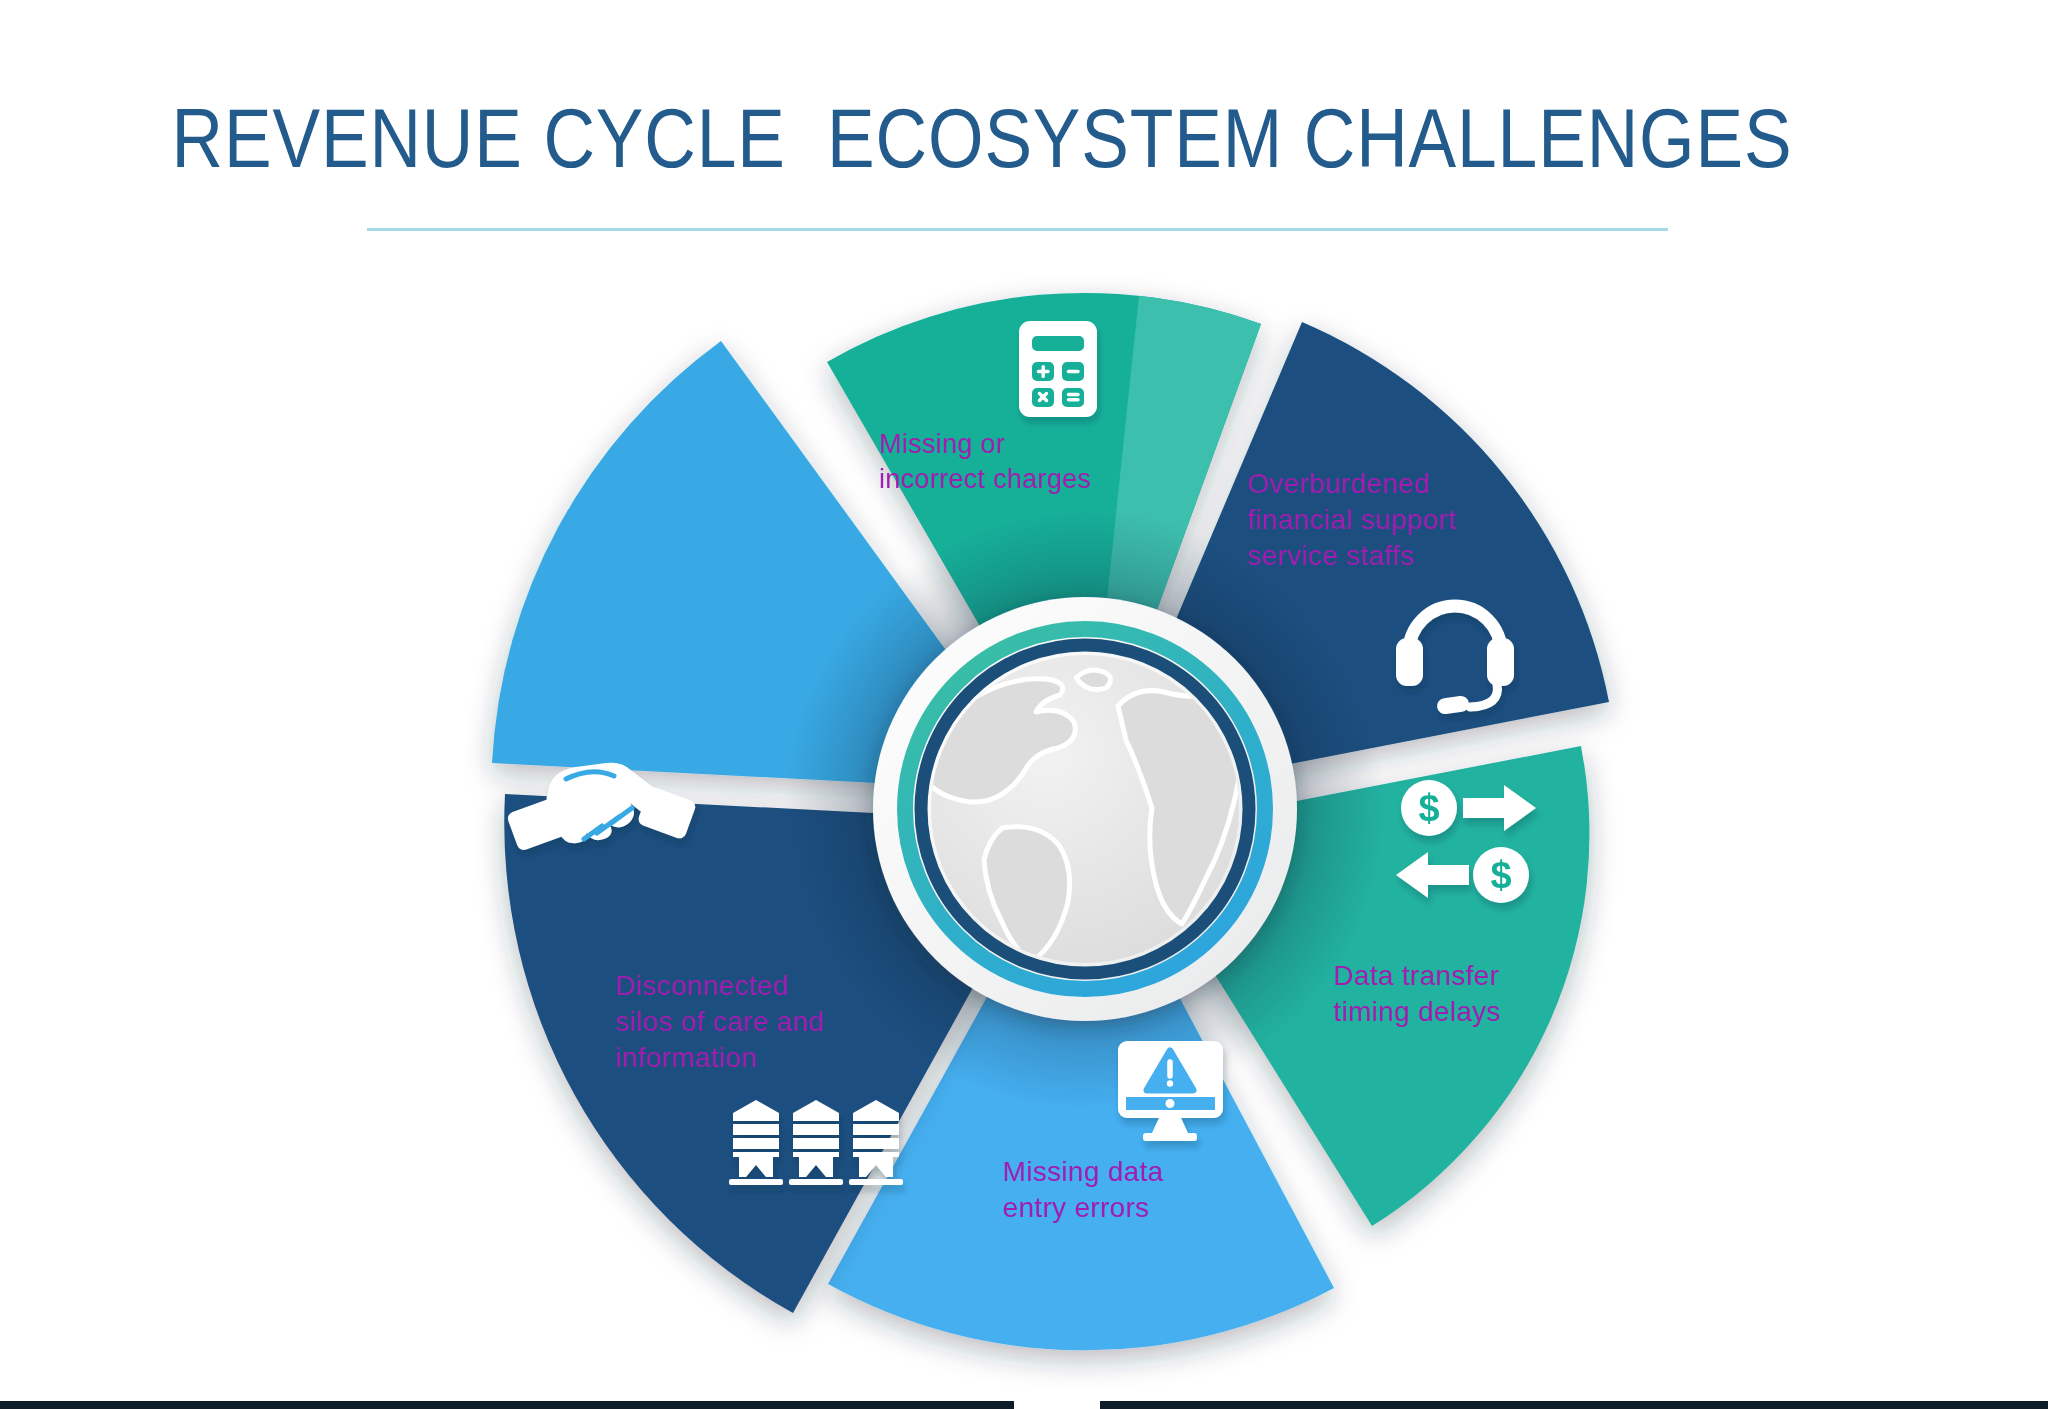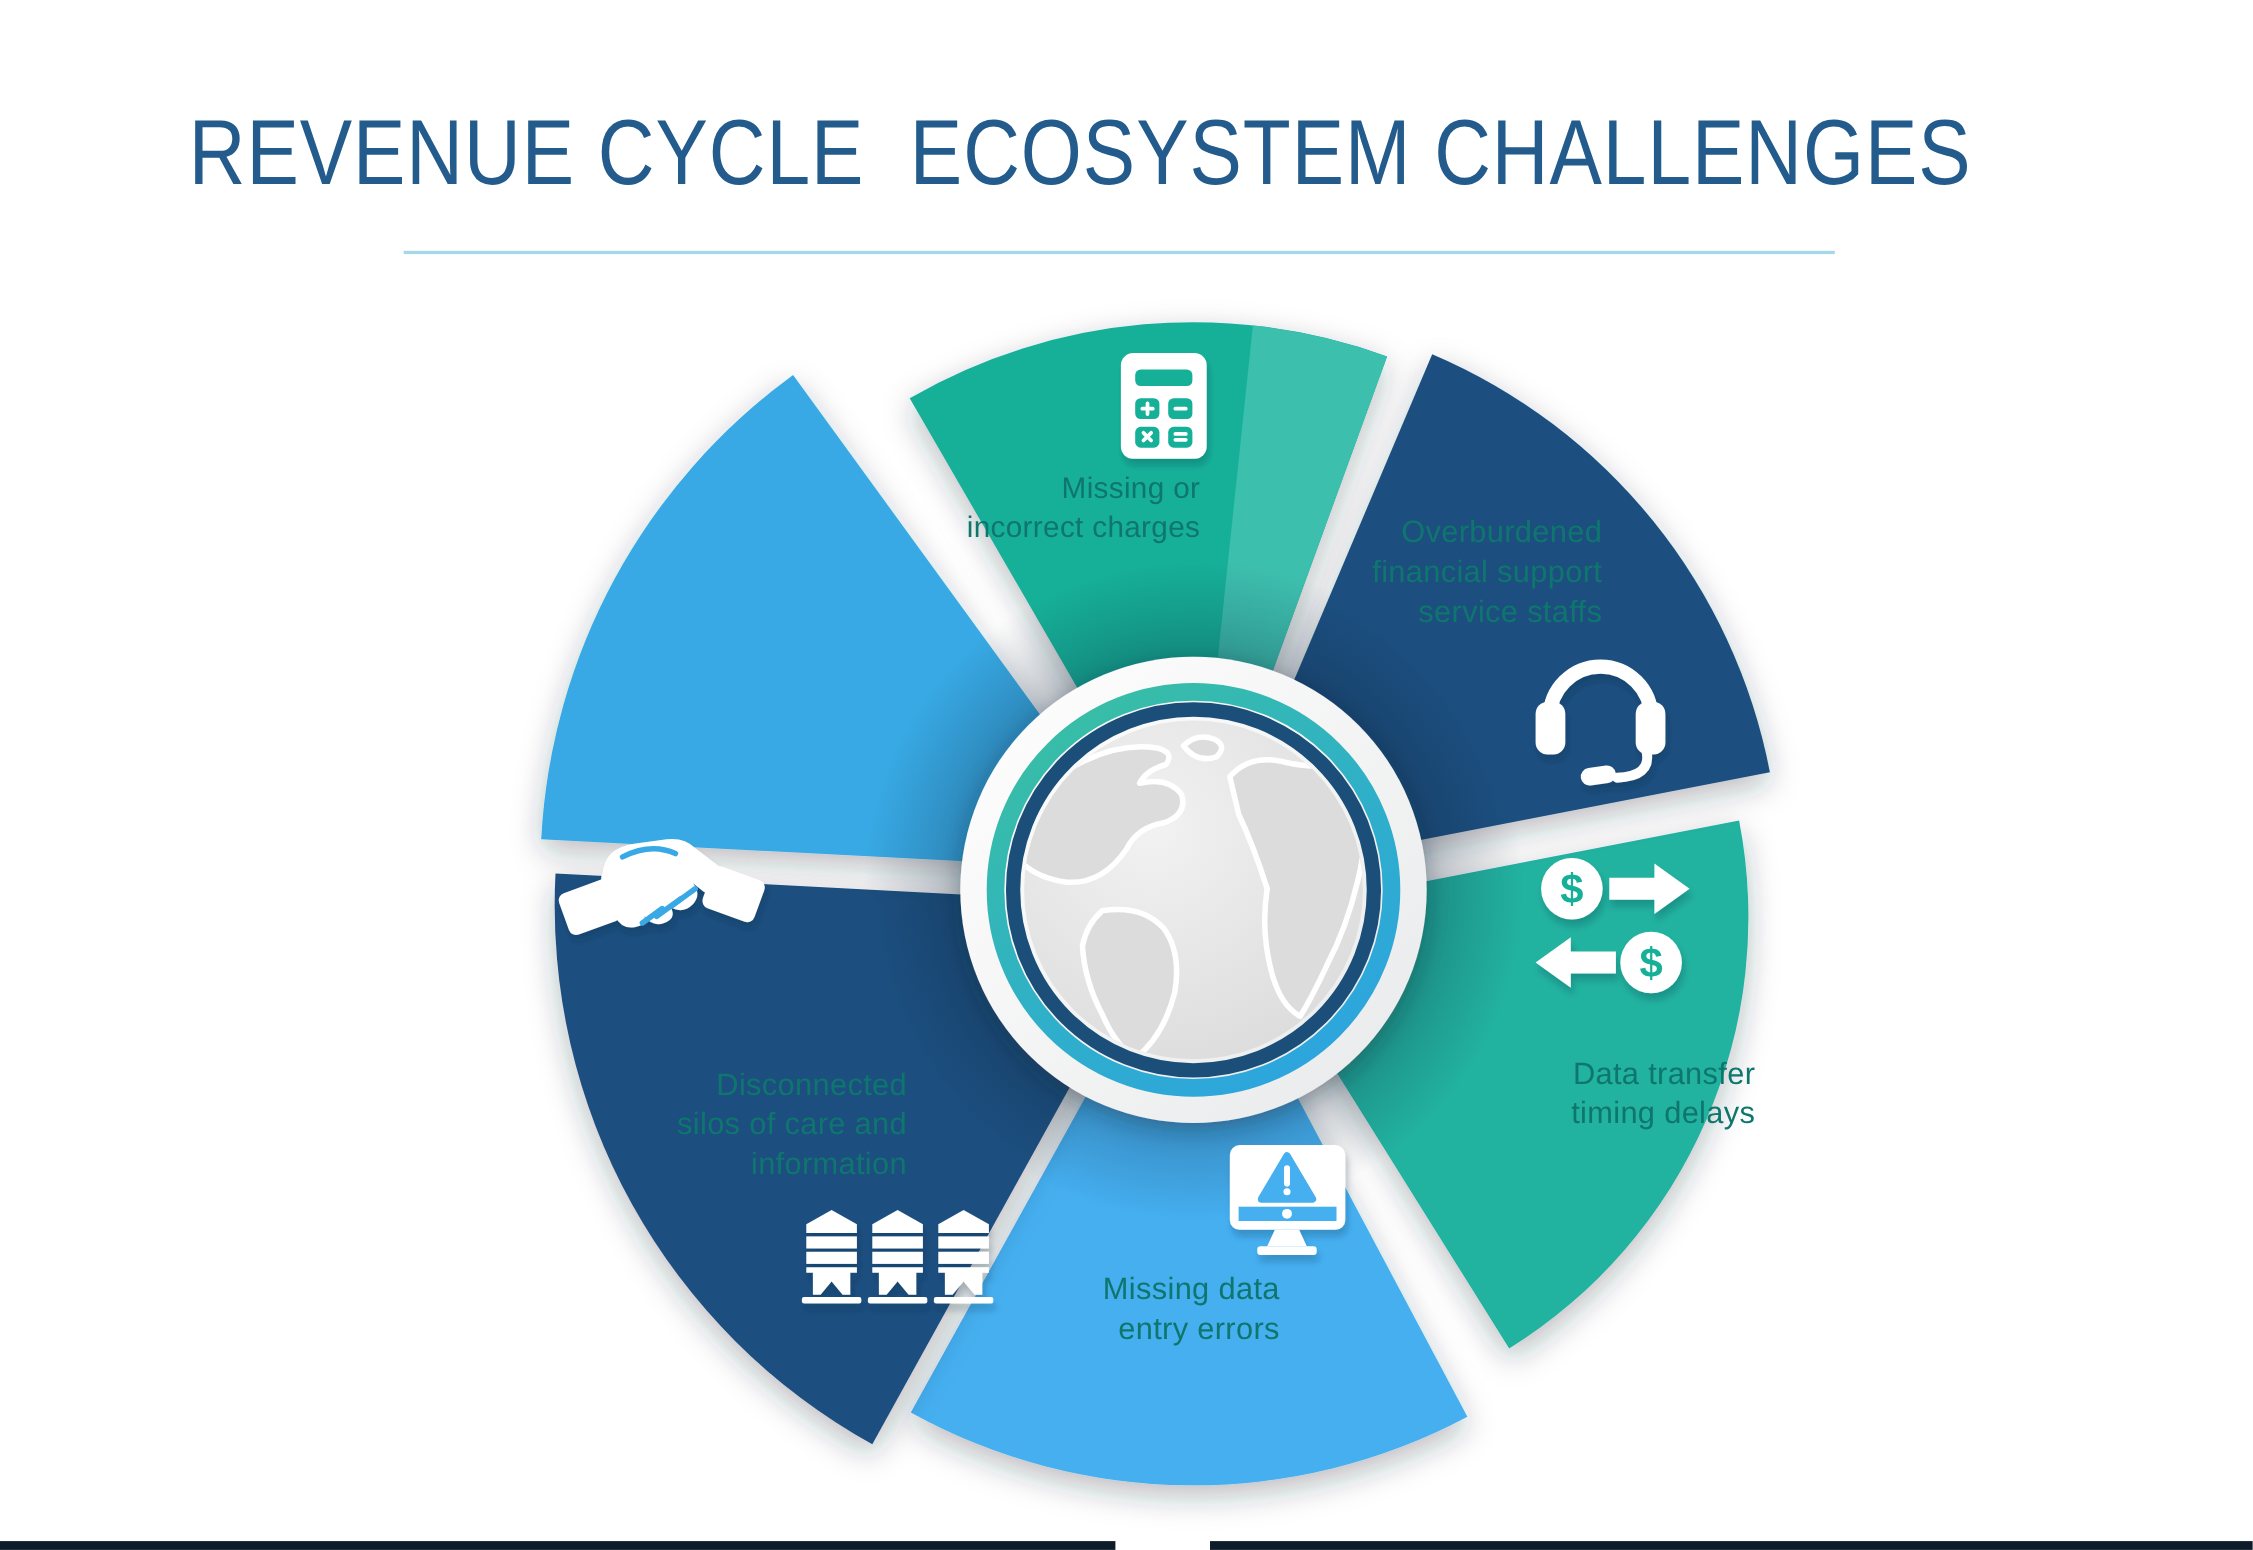--- a/index.html
+++ b/index.html
@@ -8,21 +8,21 @@
   .title{
     position:absolute;top:96px;left:0;right:0;margin:0;
     text-align:center;font-size:84px;font-weight:400;line-height:1;
     color:#235c8c;letter-spacing:1px;white-space:pre;
     transform:scaleX(0.85);transform-origin:center;
   }
   .divider{position:absolute;left:367px;top:228px;width:1301px;height:3px;background:#a5d8e8;}
   .wheel-svg{position:absolute;left:0;top:0;width:2048px;height:1409px;}
   .seg-label{
     position:absolute;transform:translate(-50%,-50%);
-    color:#0f766e;text-align:right;white-space:pre-line;
+    color:#a21caf;text-align:left;white-space:pre-line;
     font-size:28px;line-height:36px;letter-spacing:0.3px;
   }
   .seg-label.small{font-size:27px;line-height:35px;}
   .footer-bar{position:absolute;top:1401px;height:8px;background:#0e1b29;}
   .footer-bar.left{left:0;width:1014px;}
   .footer-bar.right{left:1100px;width:948px;}
 </style>
 </head>
 <body>
 
@@ -174,21 +174,21 @@
         </g>
       </g>
     </g>
   </svg>
 
   <div class="seg-label small" style="left:985px;top:462px;">Missing or
 incorrect charges</div>
   <div class="seg-label" style="left:1352px;top:520px;">Overburdened
 financial support
 service staffs</div>
-  <div class="seg-label" style="left:1512px;top:994px;">Data transfer
+  <div class="seg-label" style="left:1417px;top:994px;">Data transfer
 timing delays</div>
   <div class="seg-label" style="left:1083px;top:1190px;">Missing data
 entry errors</div>
   <div class="seg-label" style="left:720px;top:1022px;">Disconnected
 silos of care and
 information</div>
 
   <div class="footer-bar left"></div>
   <div class="footer-bar right"></div>
 

